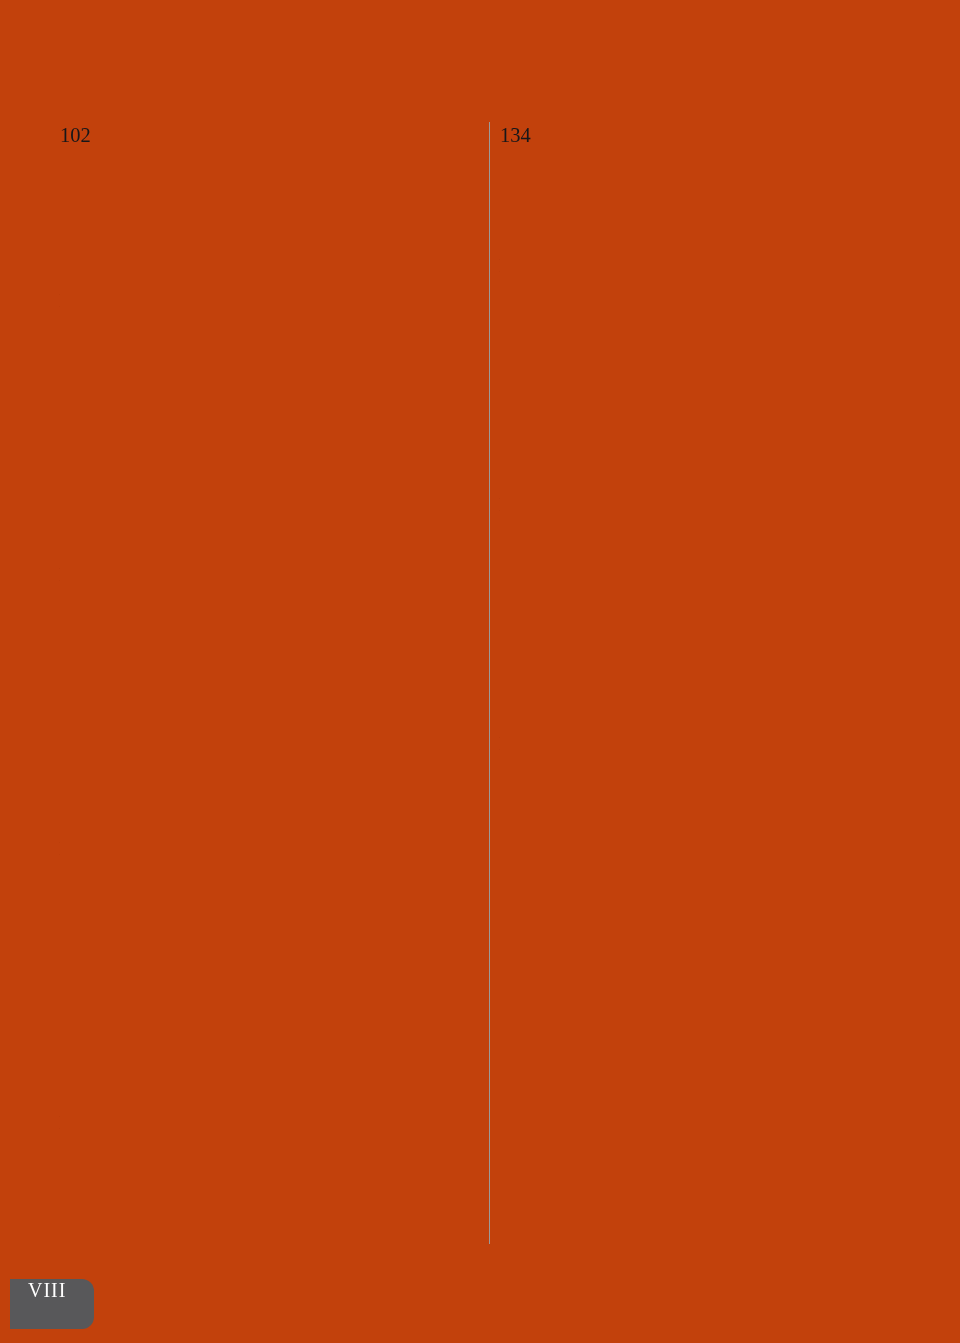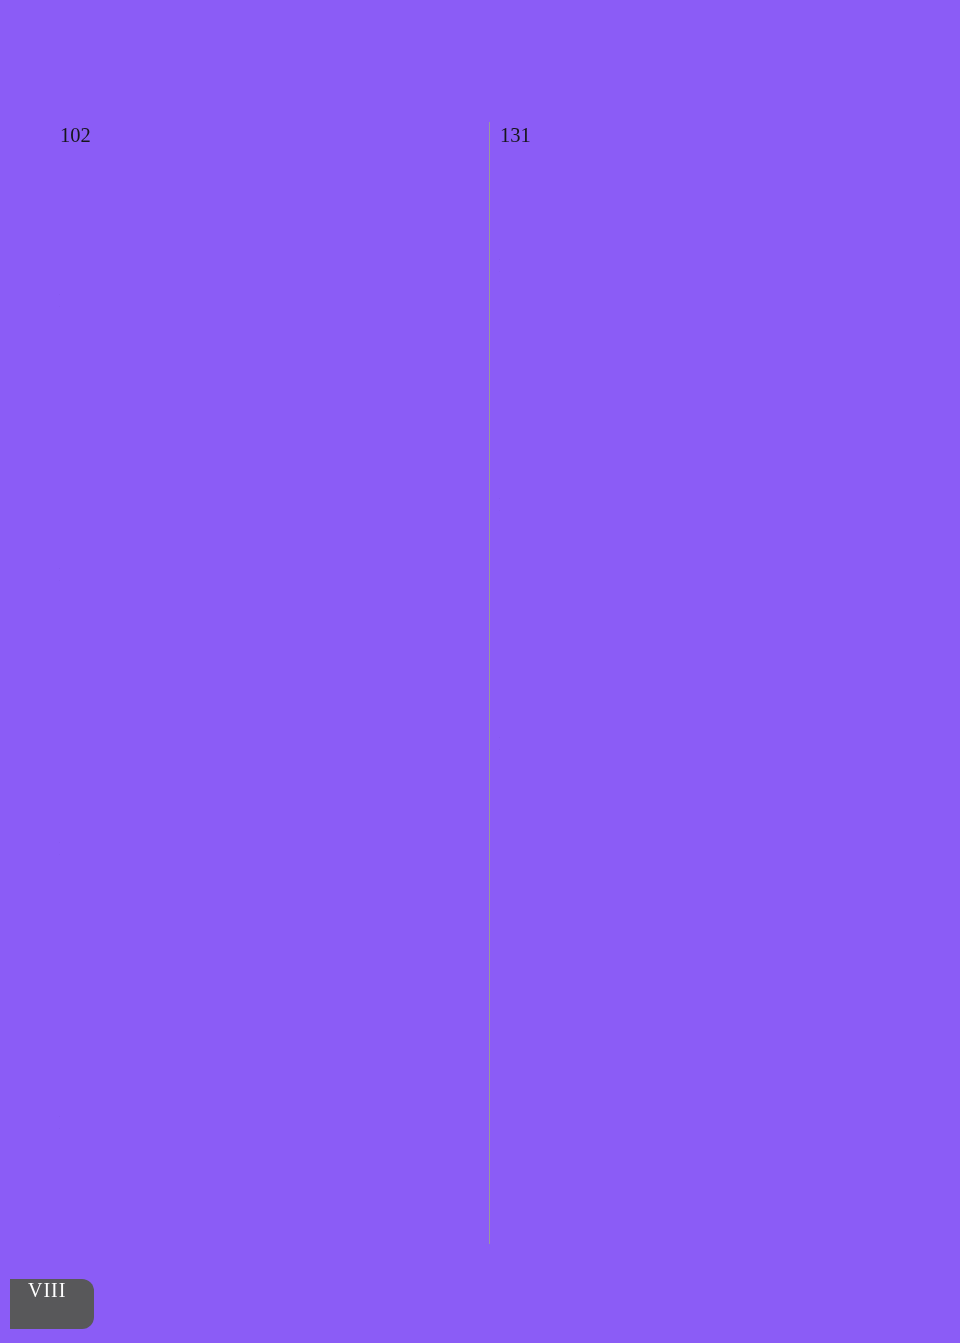--- a/index.html
+++ b/index.html
@@ -13,21 +13,21 @@
     font-family: "Liberation Serif", "DejaVu Serif", serif;
     color: #1a1a1a;
     position: relative;
     overflow: hidden;
   }
 
   
   .page {
     position: absolute;
     inset: 0;
-    background: #8b5cf6;
+    background: #c2410c;
   }
 
   .columns {
     position: absolute;
     left: 0;
     top: 0;
     width: 960px;
     height: 1343px;
   }
 
@@ -393,20 +393,26 @@
             <span class="label">Notes</span>
             <span class="slash">/</span>
             <span class="page">130</span>
           </div>
           <div class="entry">
             <span class="num">V.</span>
             <span class="label">Characters</span>
             <span class="slash">/</span>
             <span class="page">131</span>
           </div>
+          <div class="entry">
+            <span class="num">VI.</span>
+            <span class="label">Exercises</span>
+            <span class="slash">/</span>
+            <span class="page">134</span>
+          </div>
         </div>
       <div id="appendices-section">
           <div class="appendices-title">Appendices</div>
           <div class="appendix-entry">Listening Comprehension Transcript / 137</div>
           <div class="appendix-entry">Vocabulary / 146</div>
           <div class="appendix-entry">Supplementary Vocabulary / 153</div>
           <div class="appendix-entry">HSK Mock Test Level 4 / 155</div>
         </div>
     </div>
 

